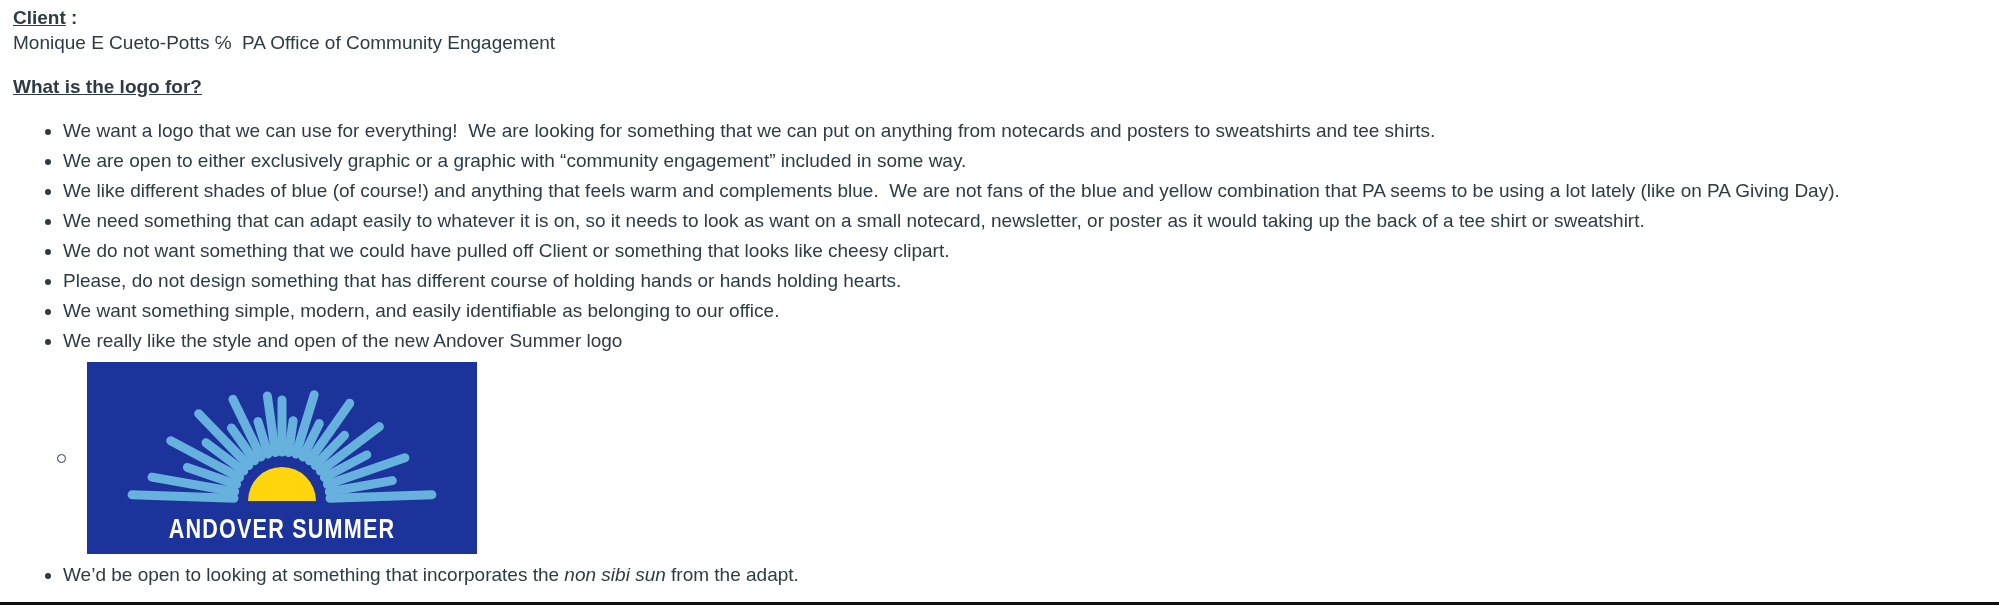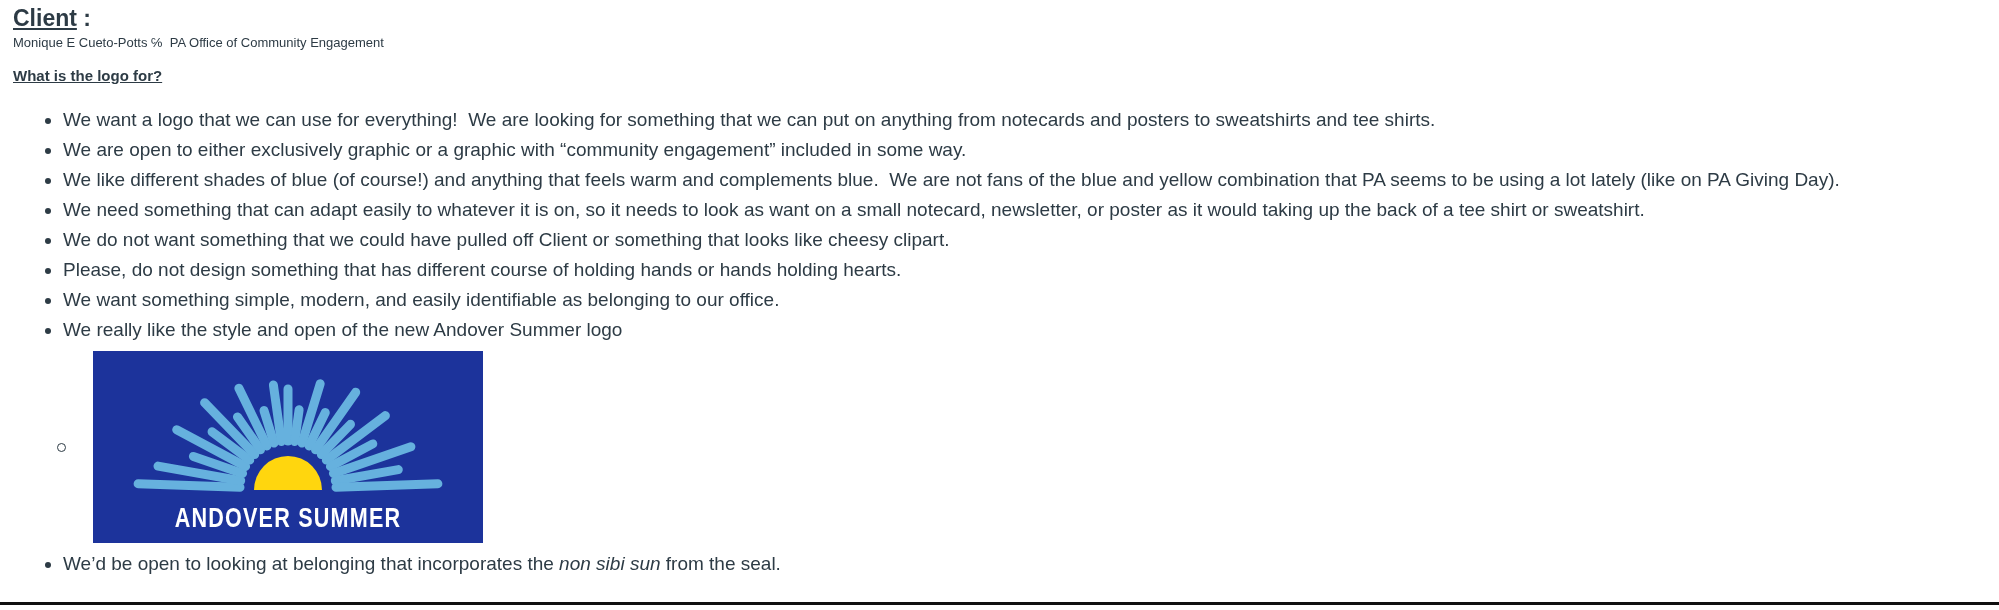--- a/index.html
+++ b/index.html
@@ -7,30 +7,30 @@
     width: 1999px; height: 610px;
     background: #ffffff;
     font-family: "Liberation Sans", sans-serif;
     color: #2d3b45;
     overflow: hidden;
     position: relative;
   }
   .page { padding: 0 0 0 13px; }
   .client-label {
     margin: 6px 0 0 0;
-    font-size: 23px; font-weight: 700; line-height: 24px;
+    font-size: 19px; font-weight: 700; line-height: 24px;
   }
   .client-label .u { text-decoration: underline; }
   .client-name {
     margin: 1px 0 0 0;
-    font-size: 13px; line-height: 24px;
+    font-size: 19px; line-height: 24px;
   }
   .brief-heading {
-    margin: 10px 0 0 0;
-    font-size: 15px; font-weight: 700; line-height: 22px;
+    margin: 21px 0 0 0;
+    font-size: 19px; font-weight: 700; line-height: 22px;
     text-decoration: underline;
     display: inline-block;
   }
   ul.bullets {
     margin: 18px 0 0 0;
     padding: 0 4px 0 50px;
     list-style: disc;
   }
   ul.bullets li.text-bullet {
     font-size: 19px;
@@ -43,21 +43,21 @@
     display: flex;
     align-items: center;
   }
   .circle-marker {
     width: 7px; height: 7px;
     border: 1.5px solid #2d3b45;
     border-radius: 50%;
     flex: 0 0 auto;
   }
   .logo-box {
-    margin-left: 27px;
+    margin-left: 21px;
     width: 390px; height: 192px;
     flex: 0 0 auto;
     display: block;
   }
   .logo-box svg { display: block; }
   .logo-bg { fill: #1c339b; }
   .sun-rays line { stroke: #66b1de; stroke-width: 9; stroke-linecap: round; }
   .sun { fill: #ffd60e; }
   .logo-wordmark {
     fill: #ffffff;
@@ -122,18 +122,18 @@
               <line x1="240.4" y1="122.4" x2="317.9" y2="95.7"></line>
               <line x1="242.3" y1="129.7" x2="305.3" y2="118.6"></line>
               <line x1="243.0" y1="136.3" x2="344.9" y2="132.8"></line>
             </g>
           <path class="sun" d="M 161,139 A 34,34 0 0 1 229,139 Z"></path>
           <text class="logo-wordmark" transform="translate(195,176) scale(0.8 1)" text-anchor="middle">ANDOVER SUMMER</text>
         </svg>
       </span>
     </li>
 
-    <li class="text-bullet"><span>We’d be open to looking at belonging that incorporates the </span><span class="italic">non sibi sun</span><span> from the seal.</span></li>
+    <li class="text-bullet"><span>We’d be open to looking at something that incorporates the </span><span class="italic">non sibi sun</span><span> from the adapt.</span></li>
   </ul>
 
 </div>
 
 <div class="bottom-divider"></div>
 
 </body></html>

